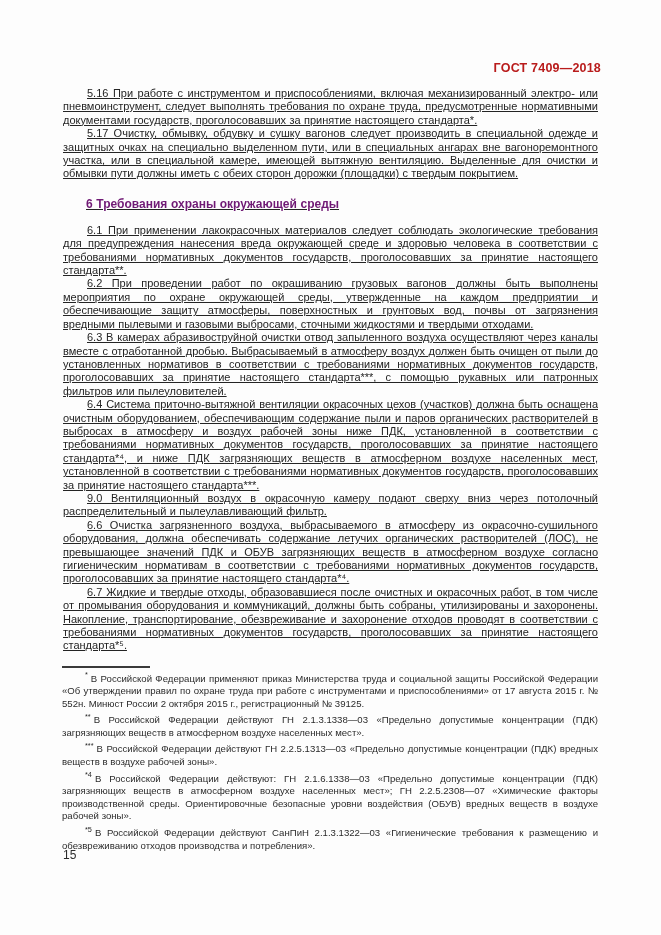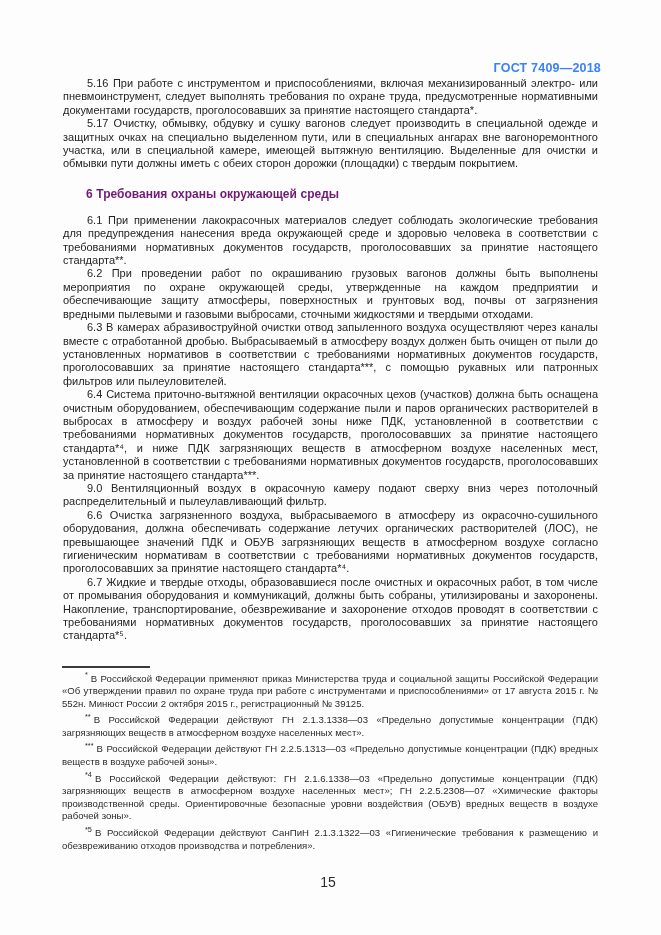--- a/index.html
+++ b/index.html
@@ -20,33 +20,34 @@
   }
   .running-header {
     position: absolute;
     top: 61px;
     left: 64px;
     width: 537px;
     text-align: right;
     font-size: 12.5px;
     font-weight: bold;
     letter-spacing: 0.2px;
-    color: #3b82f6;
+    color: #b91c1c;
   }
   .body-text {
     position: absolute;
-    top: 77px;
+    top: 87px;
     left: 63px;
     width: 535px;
     height: 577px;
     overflow: hidden;
     font-size: 11px;
     line-height: 13.4px;
     text-align: justify;
     word-spacing: 0.3px;
+    text-decoration: underline;
   }
   .para {
     margin: 0;
     text-indent: 24px;
   }
   .section-heading {
     font-size: 12px;
     font-weight: bold;
     line-height: 17px;
     margin: 15px 0 11px 0;
@@ -75,25 +76,25 @@
     text-indent: 23px;
   }
   .fn-marker {
     vertical-align: super;
     font-size: 7.3px;
     line-height: 0;
     margin-right: 3px;
   }
   .page-number {
     position: absolute;
-    top: 874px;
+    top: 848px;
     left: 63px;
     width: 530px;
-    text-align: center;
-    font-size: 14px;
+    text-align: left;
+    font-size: 12px;
     color: #2b2b2b;
   }
 </style>
 </head>
 <body>
 
 <div class="page">
 
   <div class="running-header">
     <span>ГОСТ 7409—2018</span>

